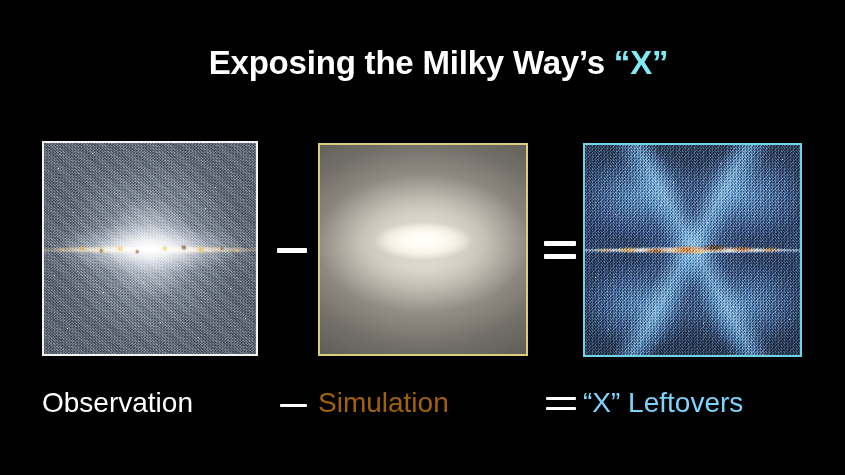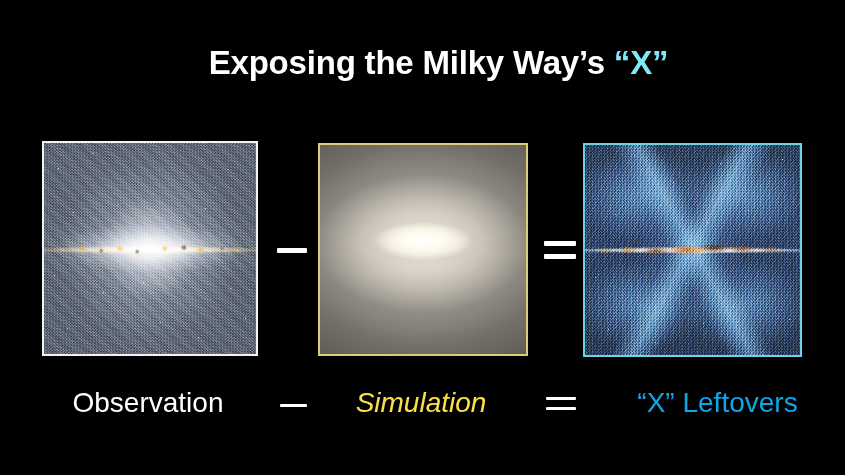--- a/index.html
+++ b/index.html
@@ -253,25 +253,24 @@
   #op-equals-cap .bar { width: 30px; height: 3px; }
   #op-equals-cap .bar + .bar { margin-top: 7px; }
 
   
   .caption {
     position: absolute;
     top: 387px;
     font-size: 28px;
     font-weight: normal;
     white-space: nowrap;
-    text-align: center;
   }
   #caption-observation { left: 42px;  width: 212px; color: #ffffff; }
-  #caption-simulation  { left: 318px; width: 206px; color: #fde047; font-style: italic; }
-  #caption-leftovers   { left: 610px; width: 215px; color: #0ea5e9; }
+  #caption-simulation  { left: 318px; width: 206px; color: #a16207; }
+  #caption-leftovers   { left: 583px; width: 215px; color: #7dd3fc; }
 </style>
 </head>
 <body>
 
 <div id="stage">
 
   <div id="title"><span>Exposing the Milky Way’s </span><span class="accent">“X”</span></div>
 
   <div class="panel" id="panel-observation">
     <div class="inner">

